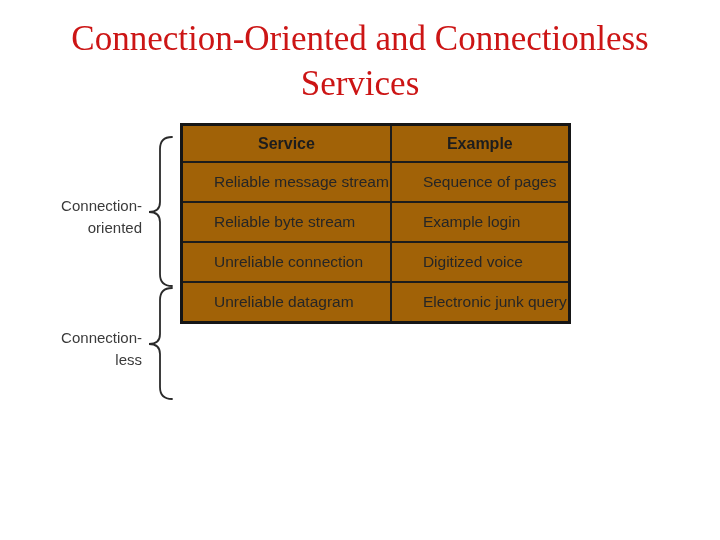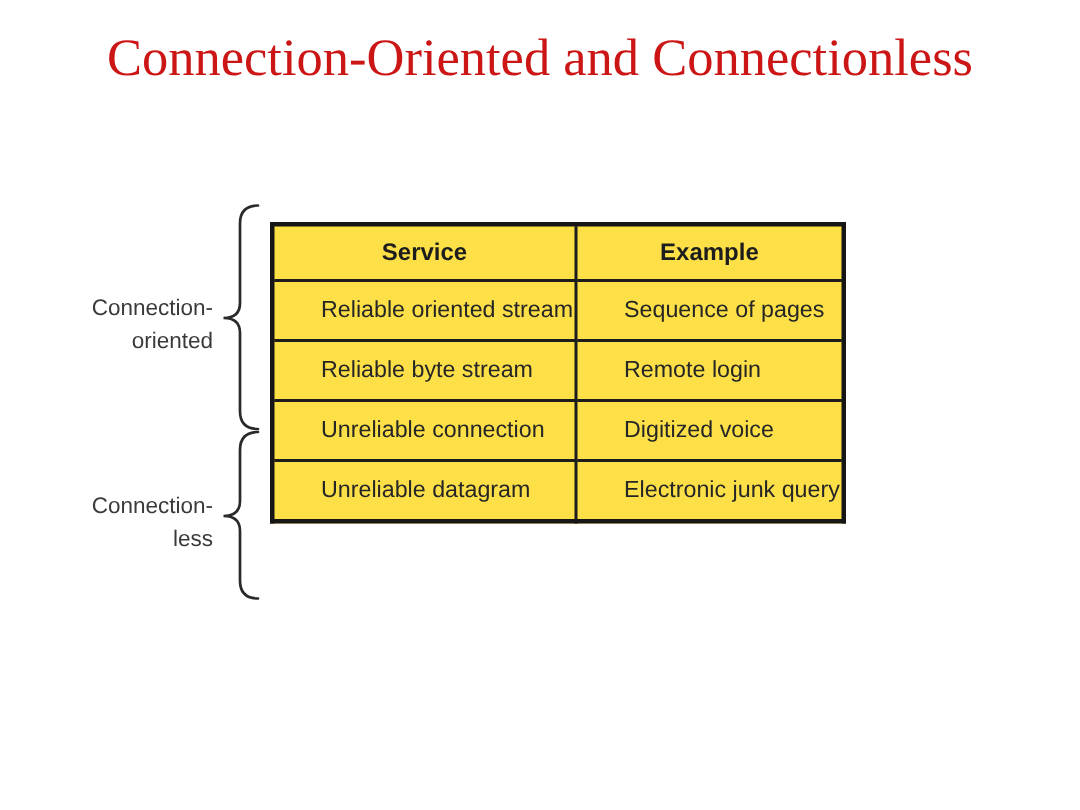--- a/index.html
+++ b/index.html
@@ -58,24 +58,24 @@
     fill: none;
     stroke: #2a2a2a;
     stroke-width: 1.8;
     stroke-linecap: round;
   }
 
   
   table.svc-table {
     position: absolute;
     left: 180px;
-    top: 148px;
+    top: 123px;
     border-collapse: collapse;
     table-layout: fixed;
-    background: #fde047;
+    background: #a16207;
     border: 3px solid #161616;
   }
   .svc-table th, .svc-table td {
     border: 2px solid #1c1c1c;
     vertical-align: middle;
     overflow: hidden;
     white-space: nowrap;
   }
   .svc-table th {
     height: 33px;
@@ -107,20 +107,21 @@
     color: #151515;
   }
 </style>
 </head>
 <body>
 
 <div class="slide">
 
   <div class="title" style="color: rgb(204, 21, 21);">
     <span class="title-line">Connection-Oriented and Connectionless</span>
+    <span class="title-line">Services</span>
   </div>
 
   <div class="figure">
 
     <div class="group-label oriented">Connection-
 oriented</div>
 
     <div class="group-label less">Connection-
 less</div>
 
@@ -135,26 +136,26 @@
         <col class="col-example">
       </colgroup>
       <thead>
         <tr>
           <th>Service</th>
           <th>Example</th>
         </tr>
       </thead>
       <tbody>
         <tr>
-          <td>Reliable oriented stream</td>
+          <td>Reliable message stream</td>
           <td>Sequence of pages</td>
         </tr>
         <tr>
           <td>Reliable byte stream</td>
-          <td>Remote login</td>
+          <td>Example login</td>
         </tr>
         <tr>
           <td>Unreliable connection</td>
           <td>Digitized voice</td>
         </tr>
         <tr>
           <td>Unreliable datagram</td>
           <td>Electronic junk query</td>
         </tr>
       </tbody>

